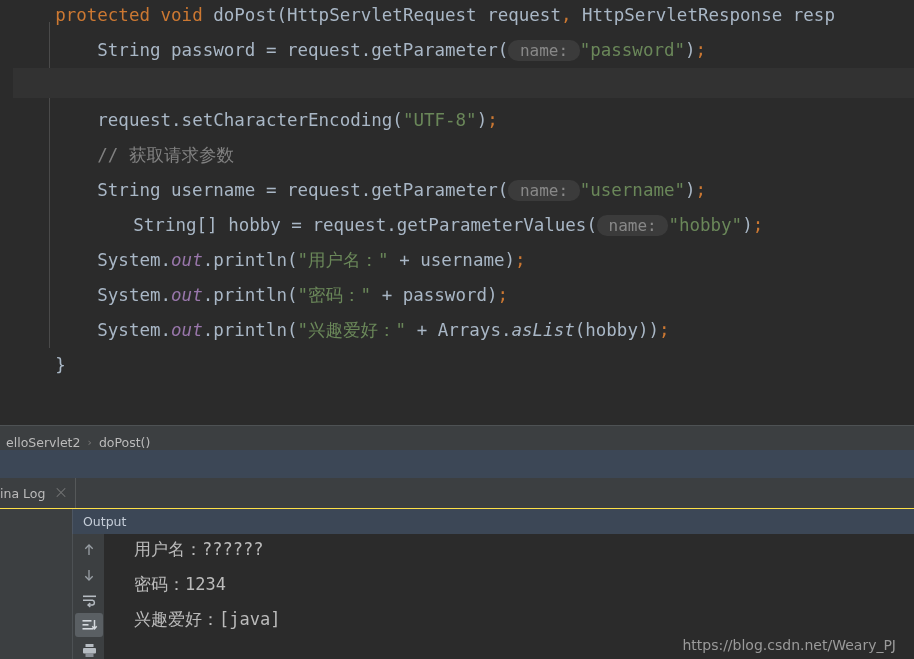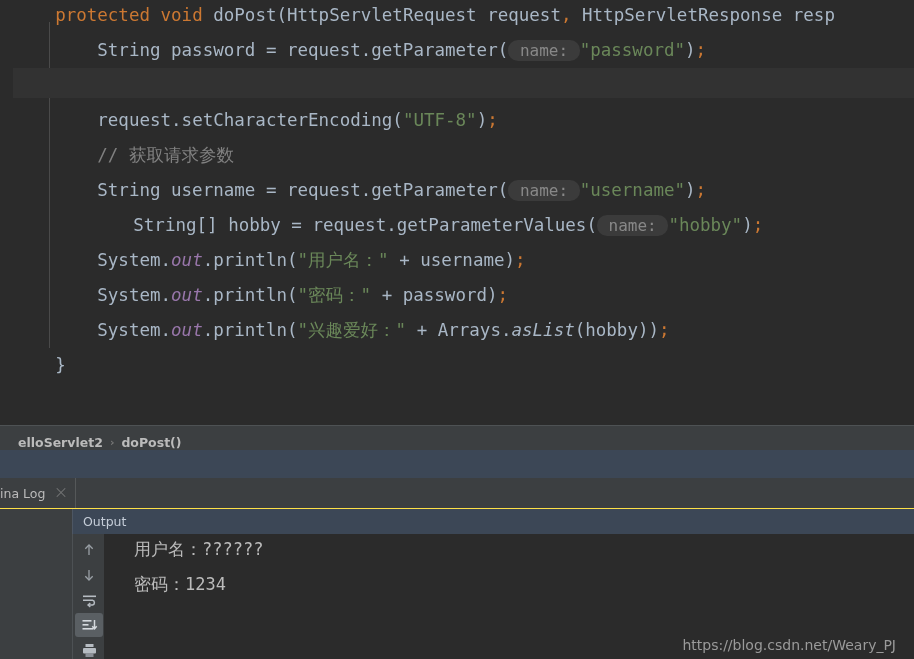--- a/index.html
+++ b/index.html
@@ -74,24 +74,23 @@
 
   
   #breadcrumb-bar {
     position: absolute; left: 0; top: 425px;
     width: 914px; height: 33px;
     background: #3c3f41;
     border-top: 1px solid #4e5254;
     display: flex; align-items: center;
     font-size: 12.5px;
     color: #bbbbbb;
-    padding-left: 12px;
+    padding-left: 0px;
     box-sizing: border-box;
     overflow: hidden;
-    font-weight: bold;
   }
   .crumb { padding: 0 6px; white-space: nowrap; }
   .crumb-sep { color: #777; font-size: 11px; padding: 0 1px; }
 
   
   #blue-band {
     position: absolute; left: 0; top: 450px;
     width: 914px; height: 28px;
     background: #3c4756;
   }
@@ -280,17 +279,18 @@
           <rect x="4.5" y="2" width="8" height="3" fill="#b6bcc2"></rect>
           <rect x="2" y="6" width="13" height="5.5" rx="1" fill="#b6bcc2"></rect>
           <rect x="4.5" y="11" width="8" height="4" fill="#8b9097"></rect>
         </svg>
       </div>
     </div>
 
     <div id="console-body">
       <div class="out-line" style="top:0px">用户名：??????</div>
       <div class="out-line" style="top:35px">密码：1234</div>
+      <div class="out-line" style="top:70px">兴趣爱好：[java]</div>
       <div id="watermark">https://blog.csdn.net/Weary_PJ</div>
     </div>
 
   </div>
 </div>
 
 </body></html>

